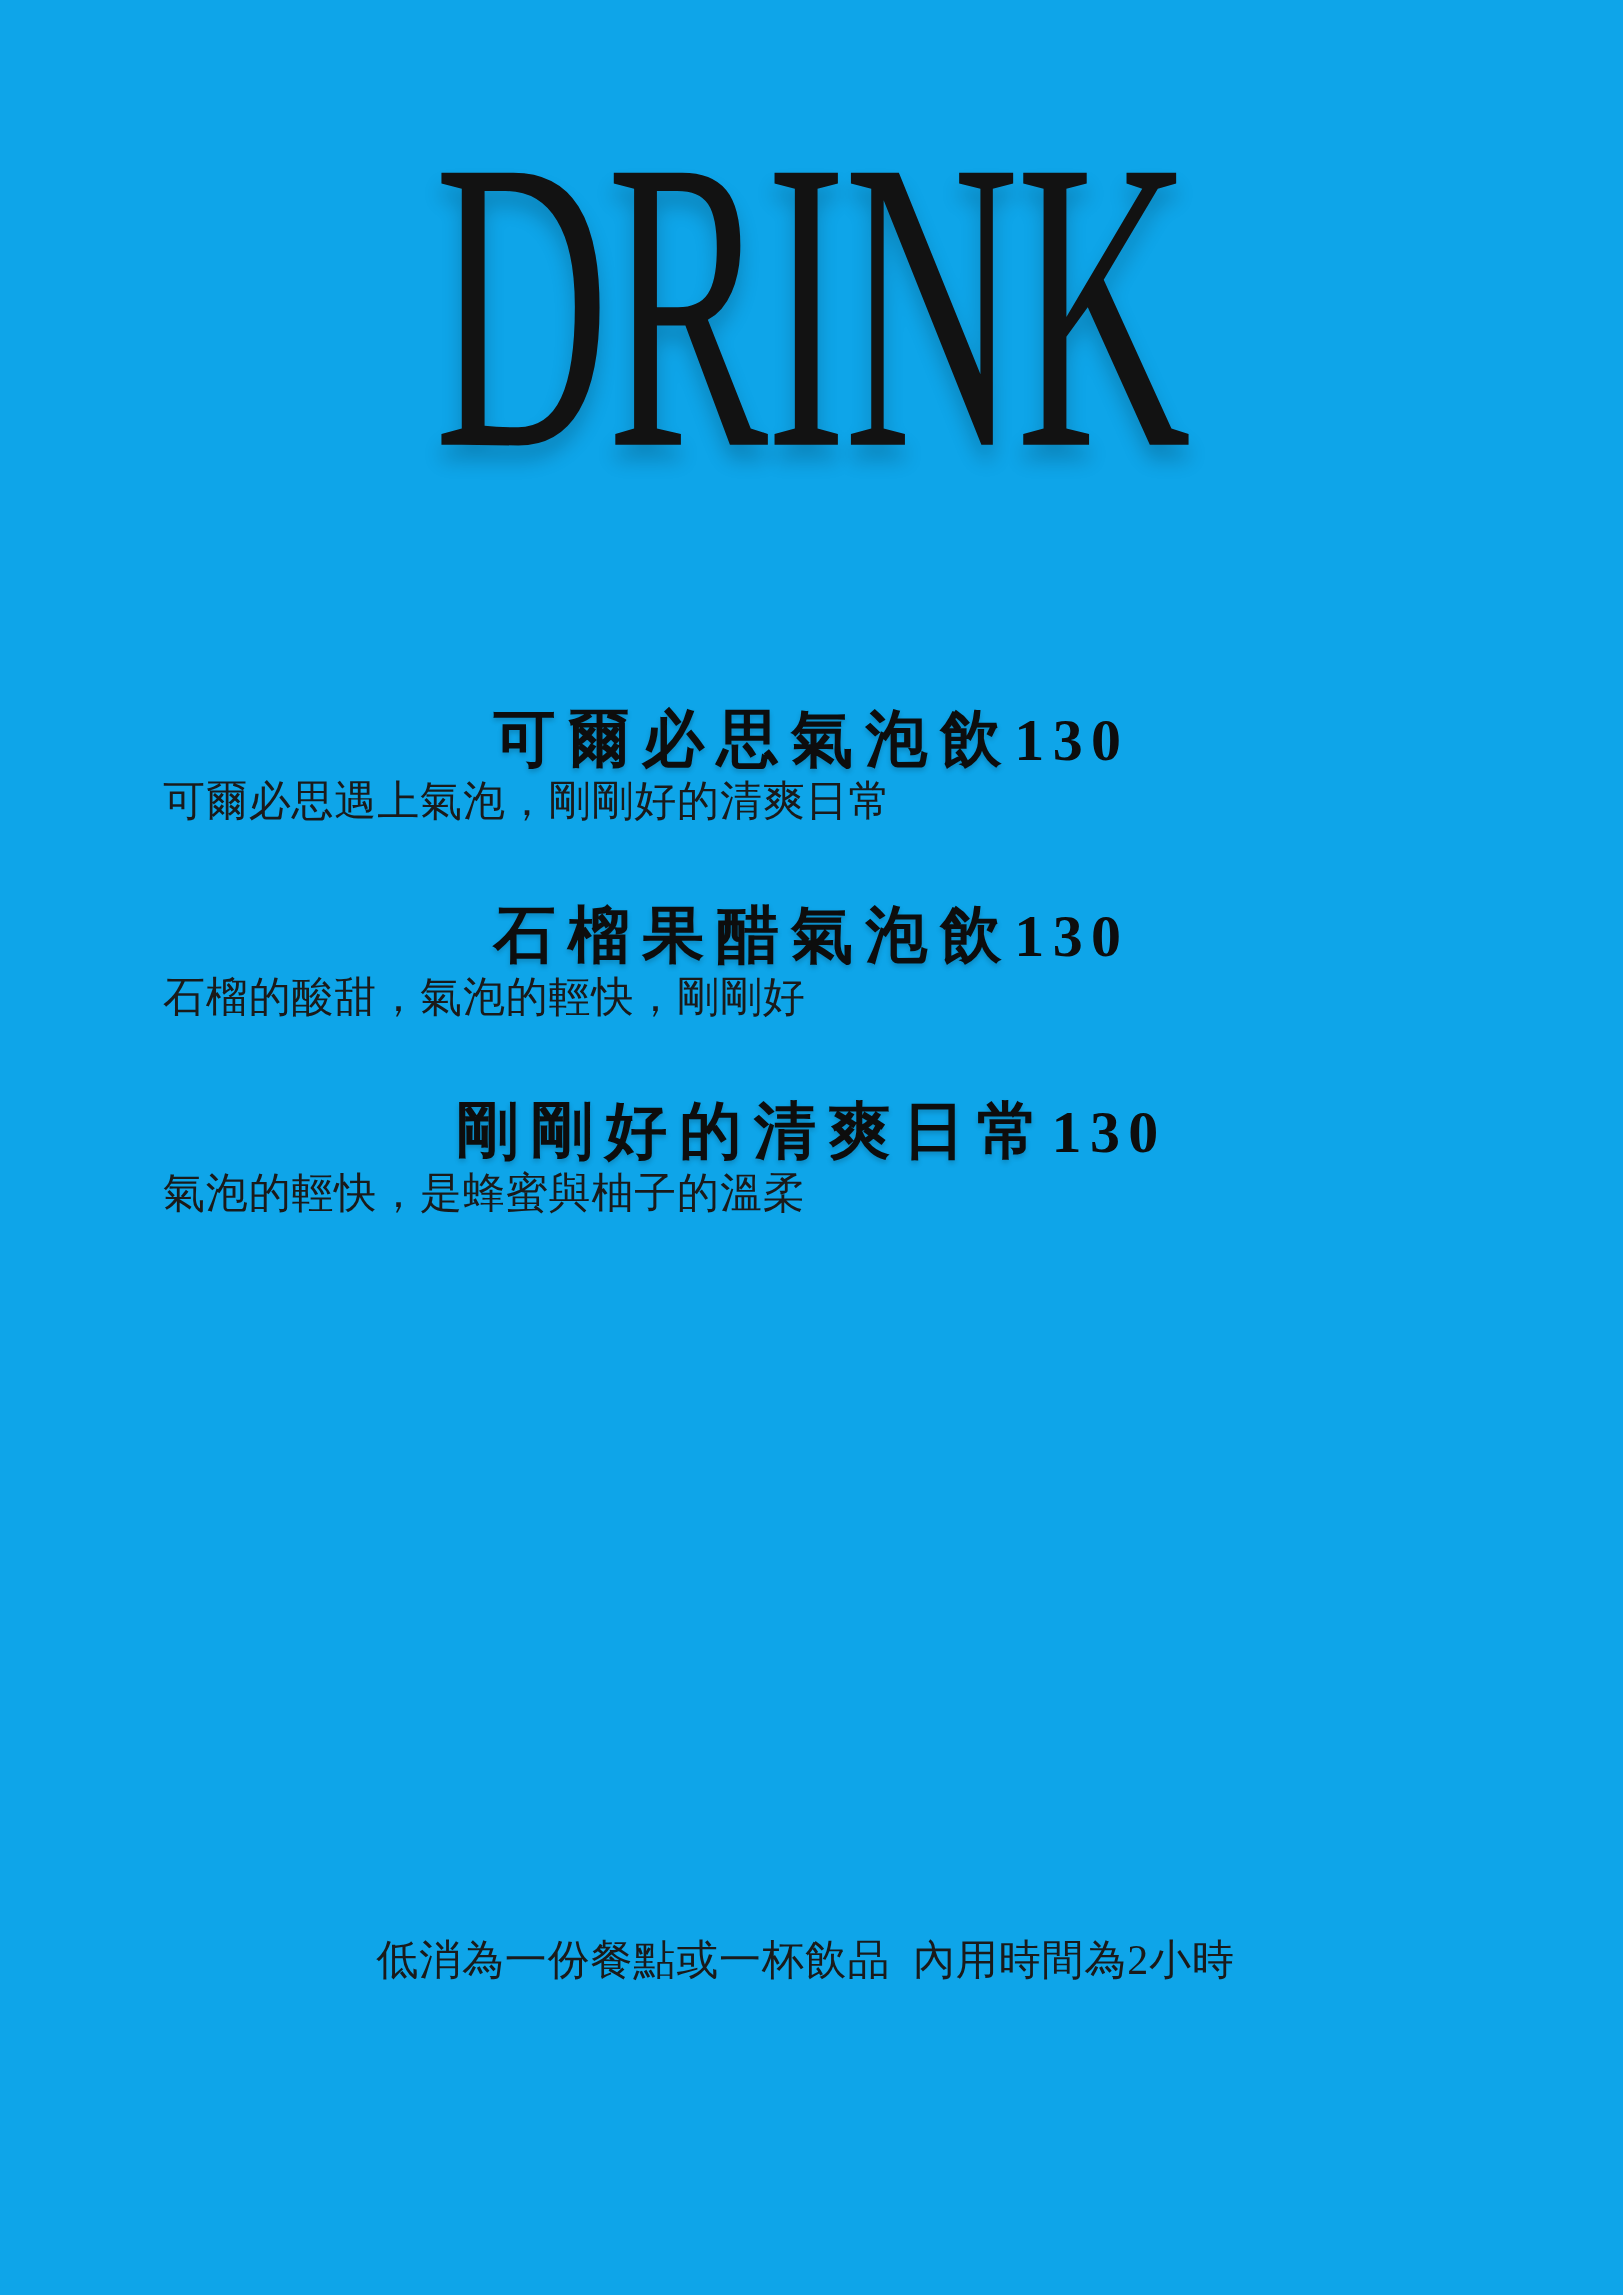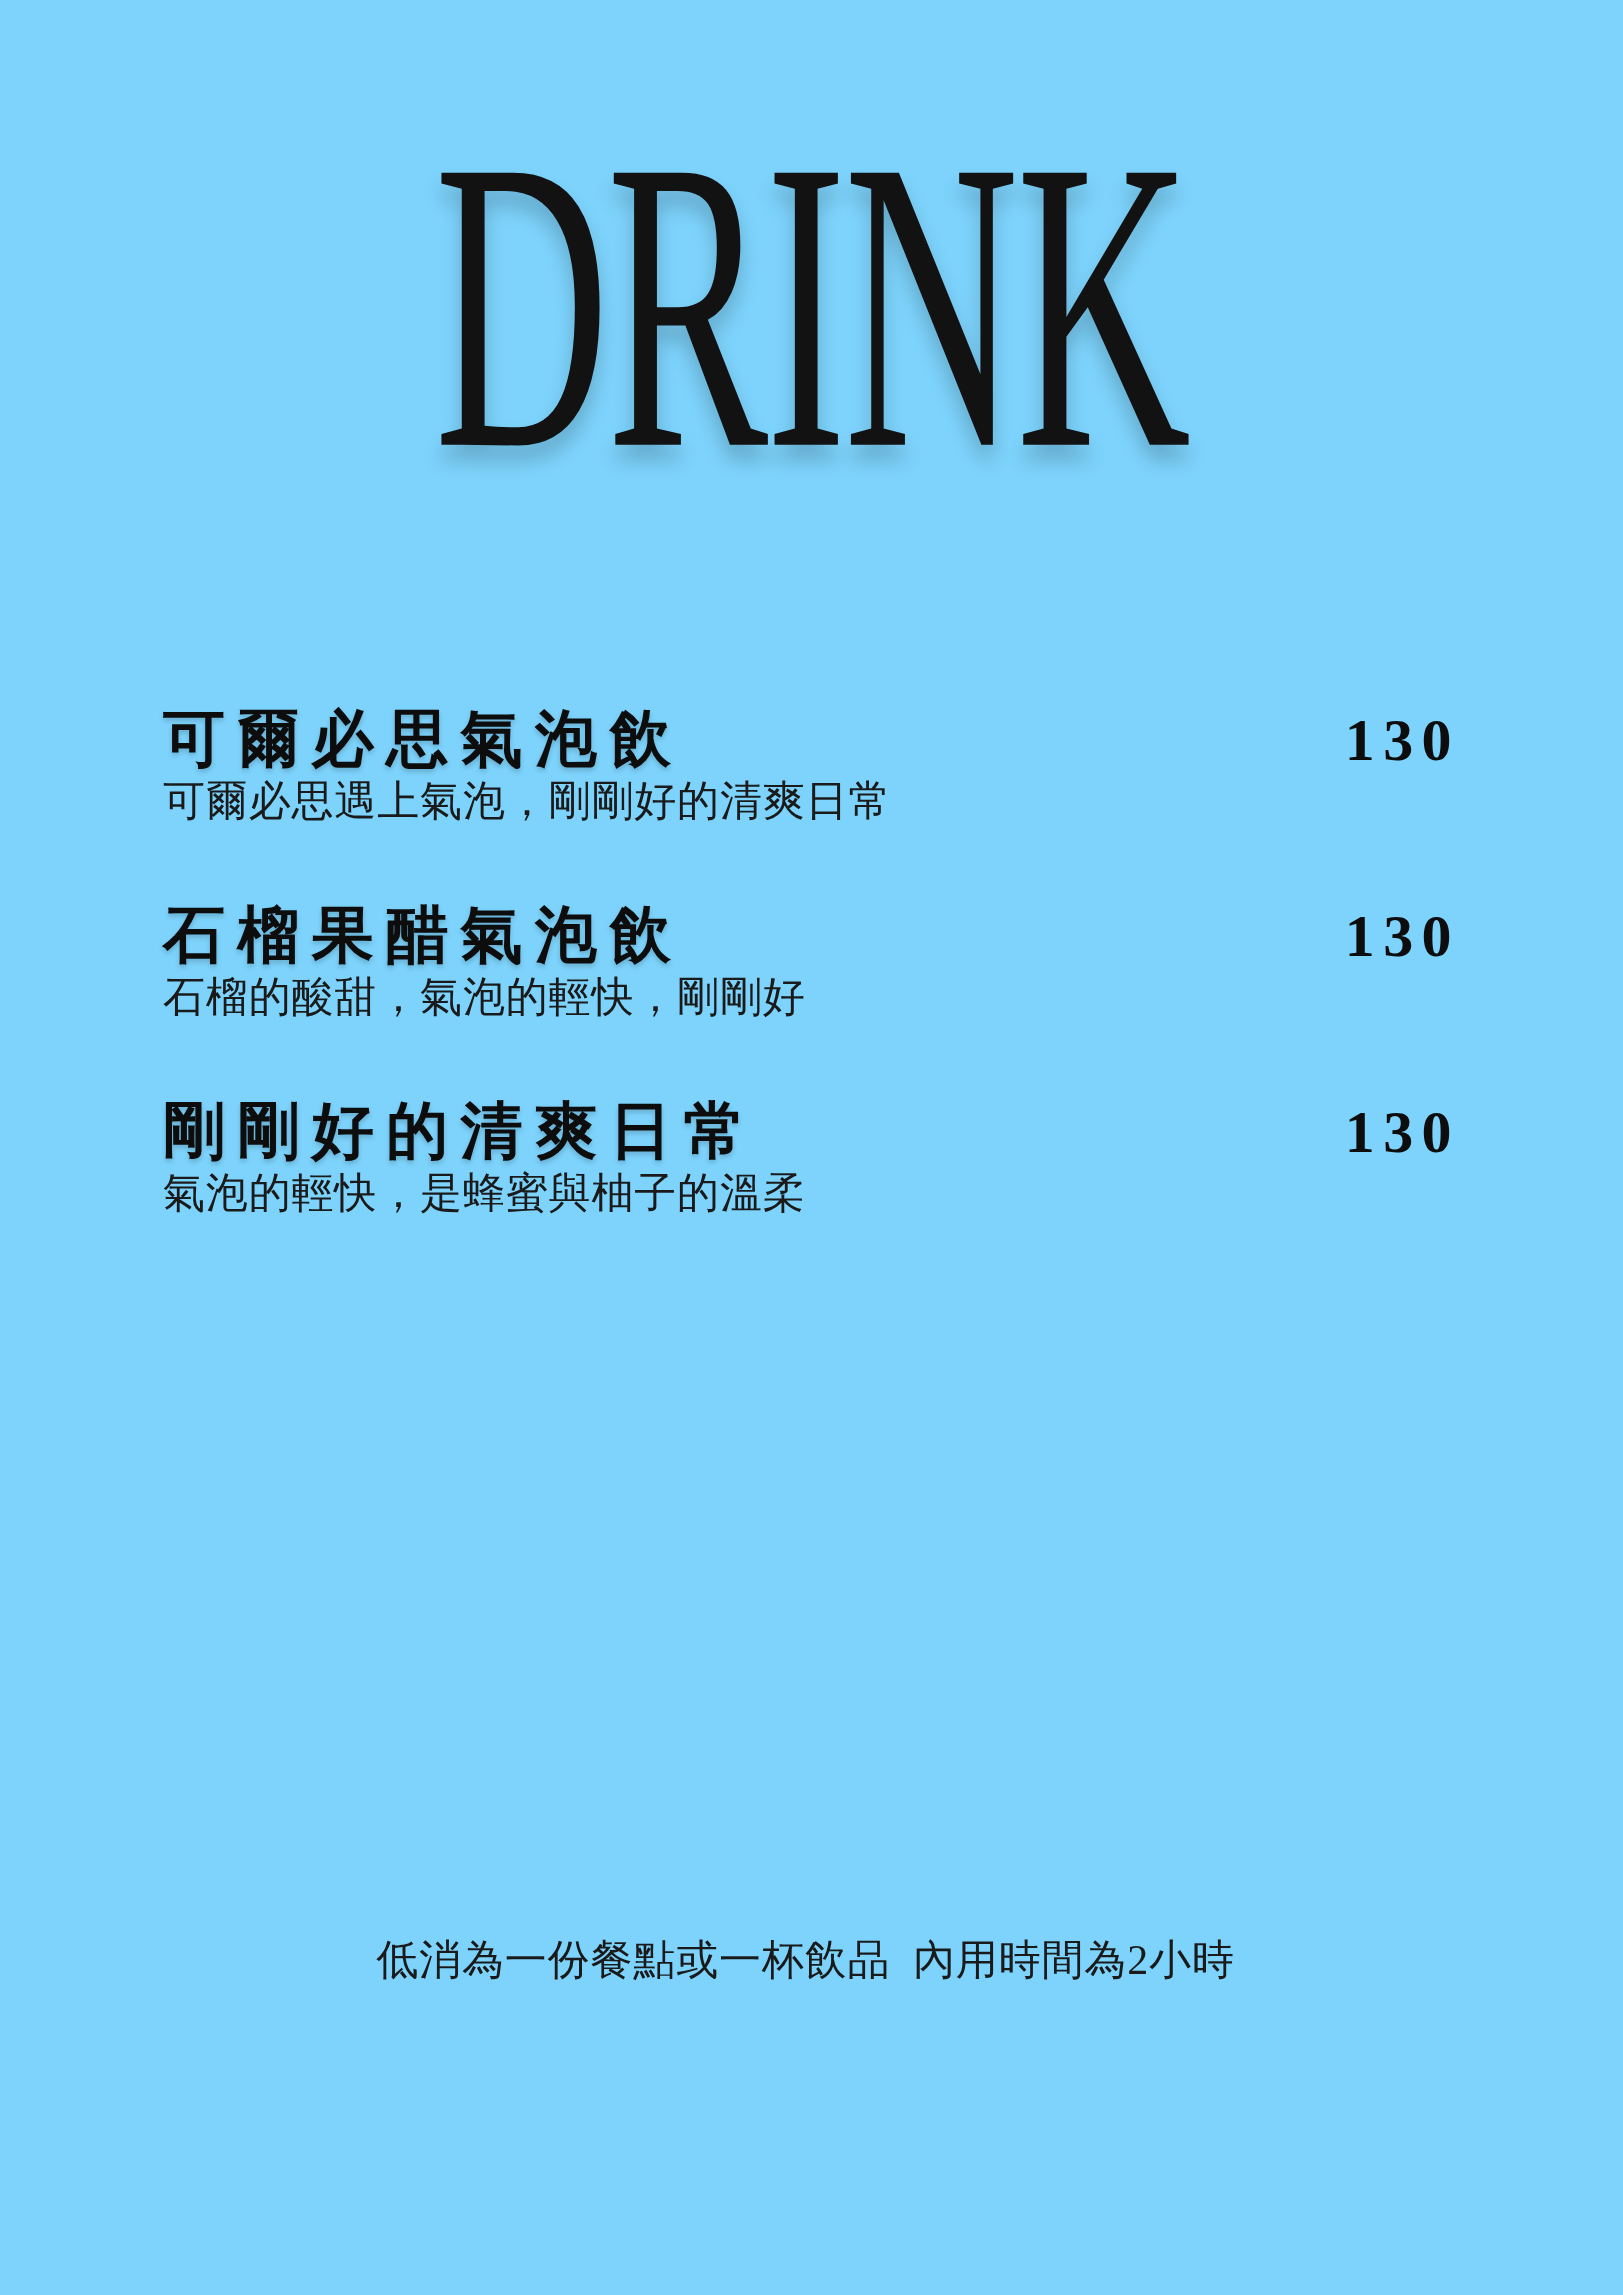--- a/index.html
+++ b/index.html
@@ -4,21 +4,21 @@
 <style>
   html, body {
     margin: 0;
     padding: 0;
     background: #ffffff;
   }
   .page {
     position: relative;
     width: 1623px;
     height: 2295px;
-    background: #7dd3fc;
+    background: #0ea5e9;
     color: #111111;
     font-family: "Liberation Serif", "DejaVu Serif", serif;
     overflow: hidden;
   }
 
   
   .hero {
     position: absolute;
     top: 98px;
     left: 0;
@@ -43,21 +43,21 @@
     position: absolute;
     left: 163px;
     right: 163px;
     top: 669px;
   }
   .menu-item {
     margin-bottom: 38px;
   }
   .item-row {
     display: flex;
-    justify-content: space-between;
+    justify-content: center;
     align-items: baseline;
   }
   .item-name {
     font-size: 62px;
     line-height: 1.2;
     font-weight: 700;
     letter-spacing: 0.20em;
     color: #0d0d0d;
     text-shadow: 0 3.3px 5.2px rgba(0, 0, 0, 0.18);
     white-space: nowrap;

